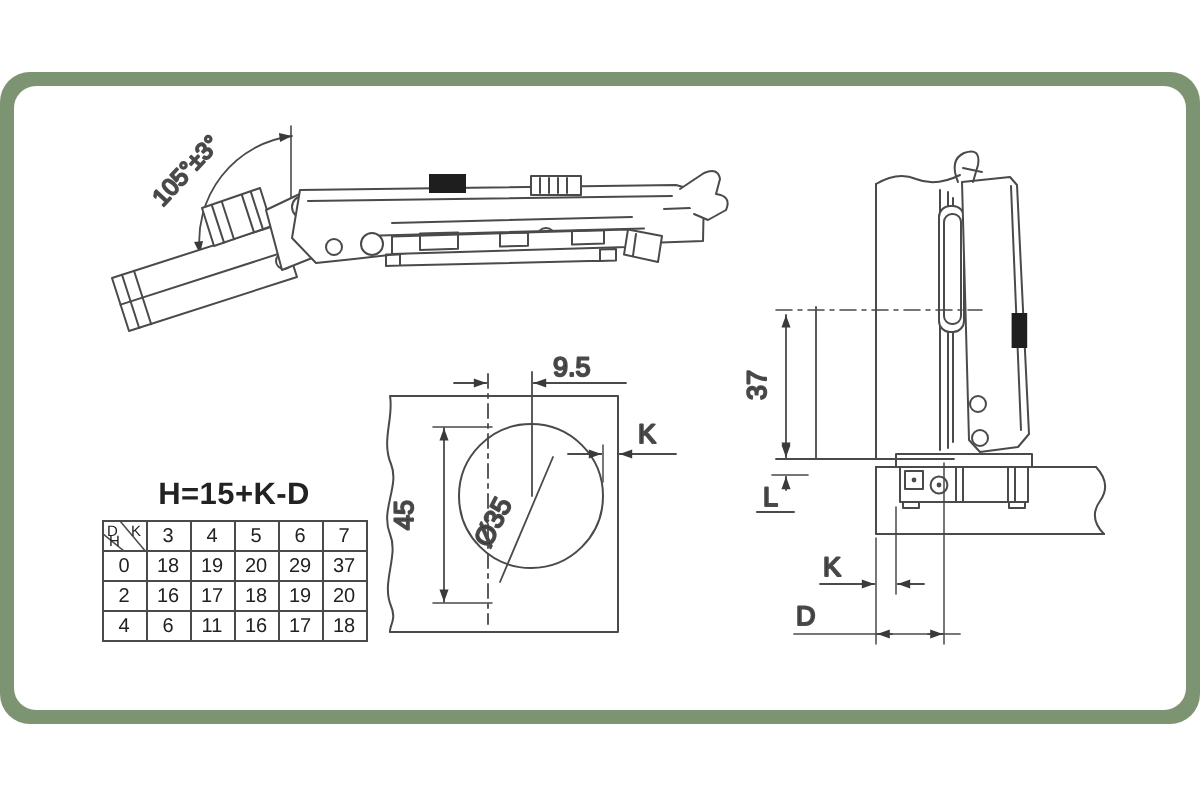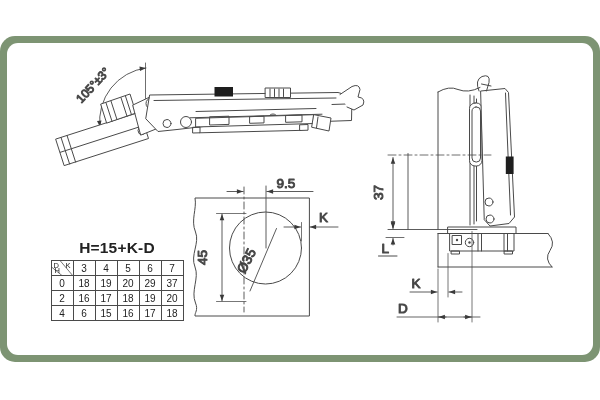--- a/index.html
+++ b/index.html
@@ -229,20 +229,20 @@
       <td>2</td>
       <td>16</td>
       <td>17</td>
       <td>18</td>
       <td>19</td>
       <td>20</td>
     </tr>
     <tr>
       <td>4</td>
       <td>6</td>
-      <td>15</td>
+      <td>11</td>
       <td>16</td>
       <td>17</td>
       <td>18</td>
     </tr>
     </tbody>
   </table>
 </div>
 
 </body></html>

